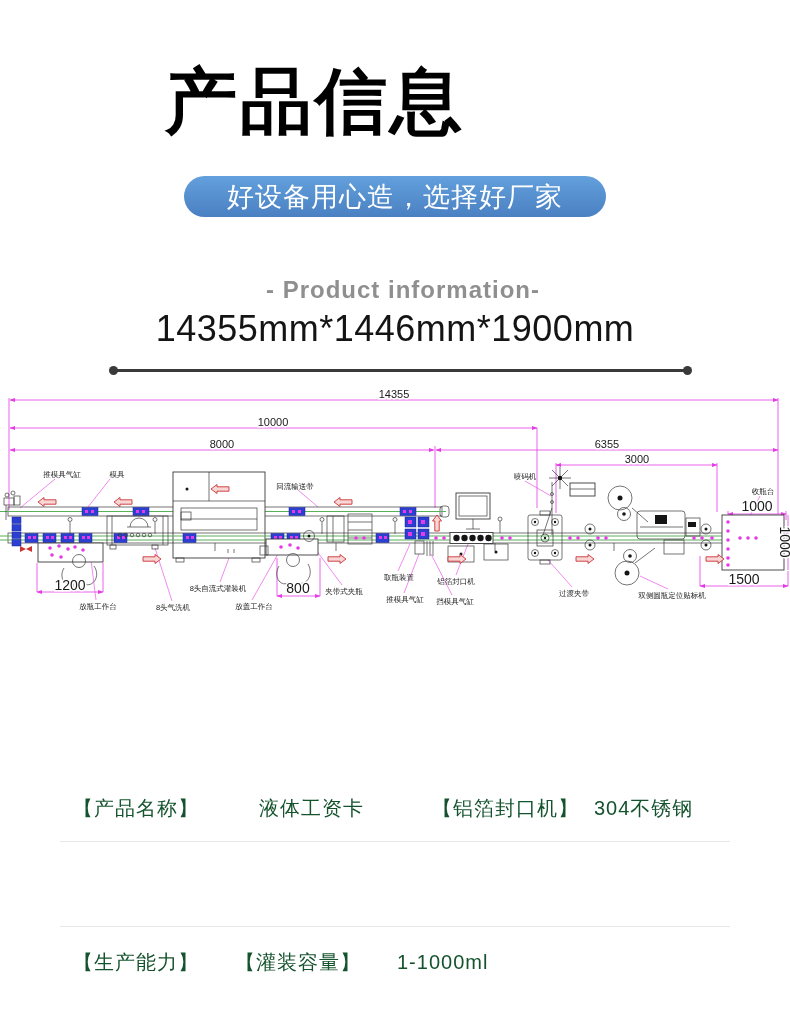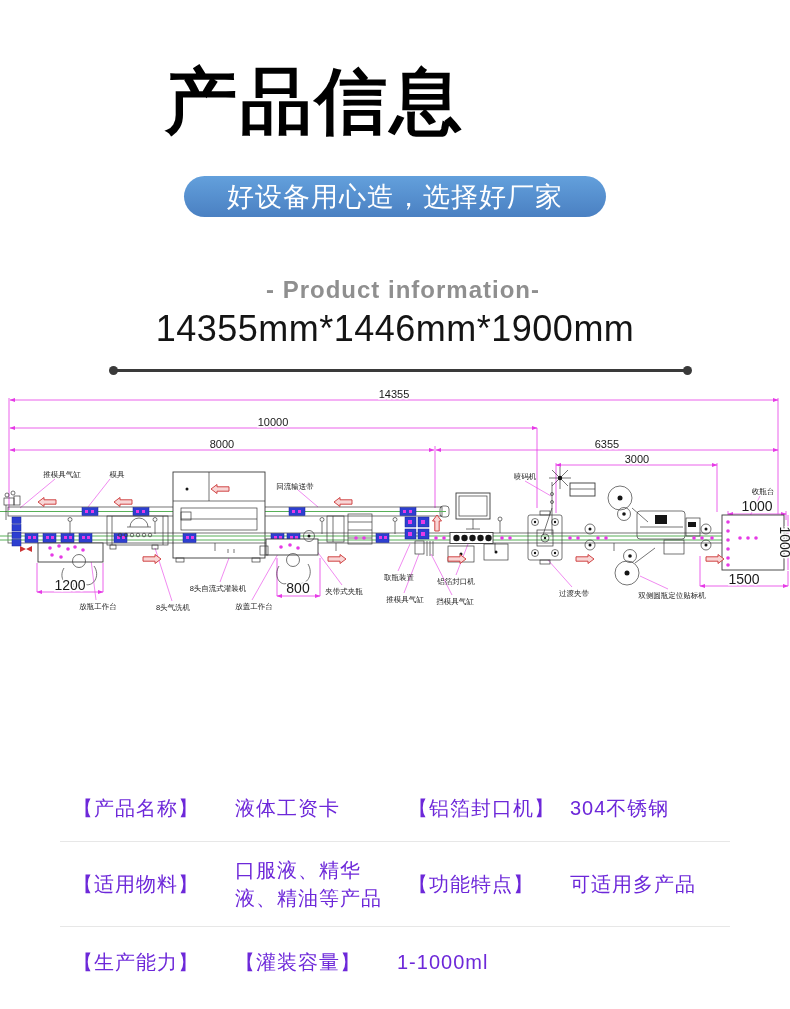--- a/index.html
+++ b/index.html
@@ -28,22 +28,22 @@
   .dim{stroke:#e63ae6;stroke-width:.8;fill:none;}
   .ldr{stroke:#e63ae6;stroke-width:.6;fill:none;}
   .mk{stroke:#3a3a3a;stroke-width:.7;fill:none;}
   .mkf{stroke:#3a3a3a;stroke-width:.9;fill:#fff;}
   .grn{stroke:#58b058;stroke-width:1;fill:none;}
   .bx{fill:#2d3fd0;stroke:#14229a;stroke-width:.5;}
   .mg{fill:#e63ae6;}
   .ra{stroke:#cc3333;stroke-width:.9;fill:#f8d6d6;}
   .blk{fill:#151515;}
   
-  .spec-row{left:73px;width:660px;display:flex;align-items:center;color:#6d28d9;font-size:20px;letter-spacing:1px;}
-  .c1{width:162px;} .c2{width:173px;white-space:pre-line;line-height:28px;} .c3{width:162px;} .c4{flex:1;}
+  .spec-row{left:73px;width:660px;display:flex;align-items:center;color:#14532d;font-size:20px;letter-spacing:1px;}
+  .c1{width:162px;} .c2{width:173px;white-space:pre-line;line-height:28px;margin-left:24px;} .c3{width:162px;} .c4{flex:1;}
   .divider{left:60px;width:670px;height:1px;background:#e7e7e7;}
 </style>
 </head>
 <body>
 
 <div id="page">
 
   <div class="abs title">产品信息</div>
   <div class="abs banner">好设备用心造，选择好厂家</div>
   <div class="abs subtitle">- Product information-</div>
@@ -468,27 +468,20 @@
     </g>
   </svg>
 
   <div class="abs spec-row" style="top:775px;height:66px;">
     <div class="c1">【产品名称】</div>
     <div class="c2">液体工资卡</div>
     <div class="c3">【铝箔封口机】</div>
     <div class="c4">304不锈钢</div>
   </div>
   <div class="abs divider" style="top:841px;"></div>
-  <div class="abs spec-row" style="top:842px;height:84px;">
-    <div class="c1">【适用物料】</div>
-    <div class="c2">口服液、精华
-液、精油等产品</div>
-    <div class="c3">【功能特点】</div>
-    <div class="c4">可适用多产品</div>
-  </div>
   <div class="abs divider" style="top:926px;"></div>
   <div class="abs spec-row" style="top:927px;height:70px;">
     <div class="c1">【生产能力】</div>
     <div class="c3">【灌装容量】</div>
     <div class="c4">1-1000ml</div>
   </div>
 
 </div>
 
 </body></html>

